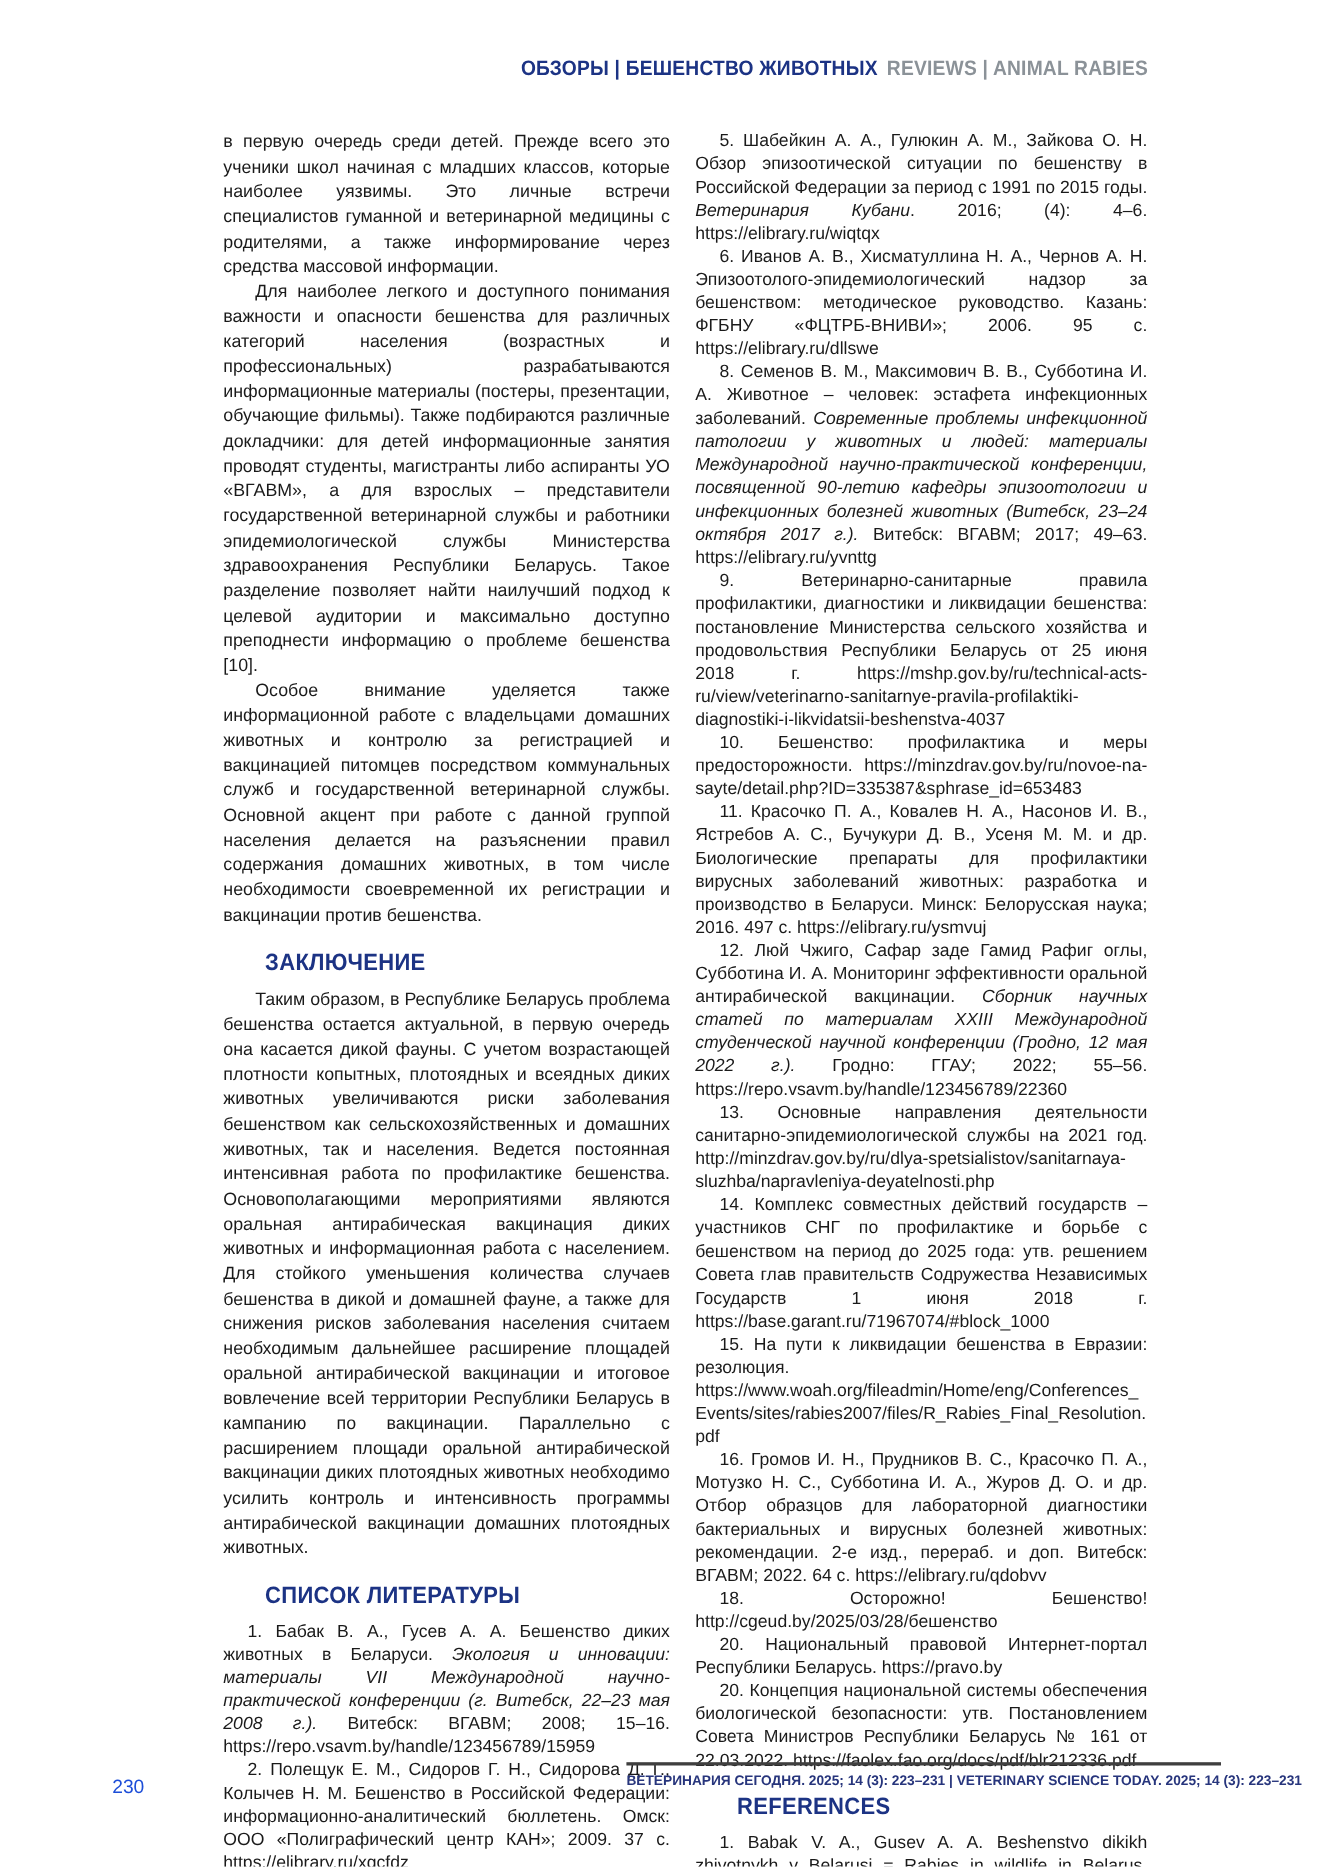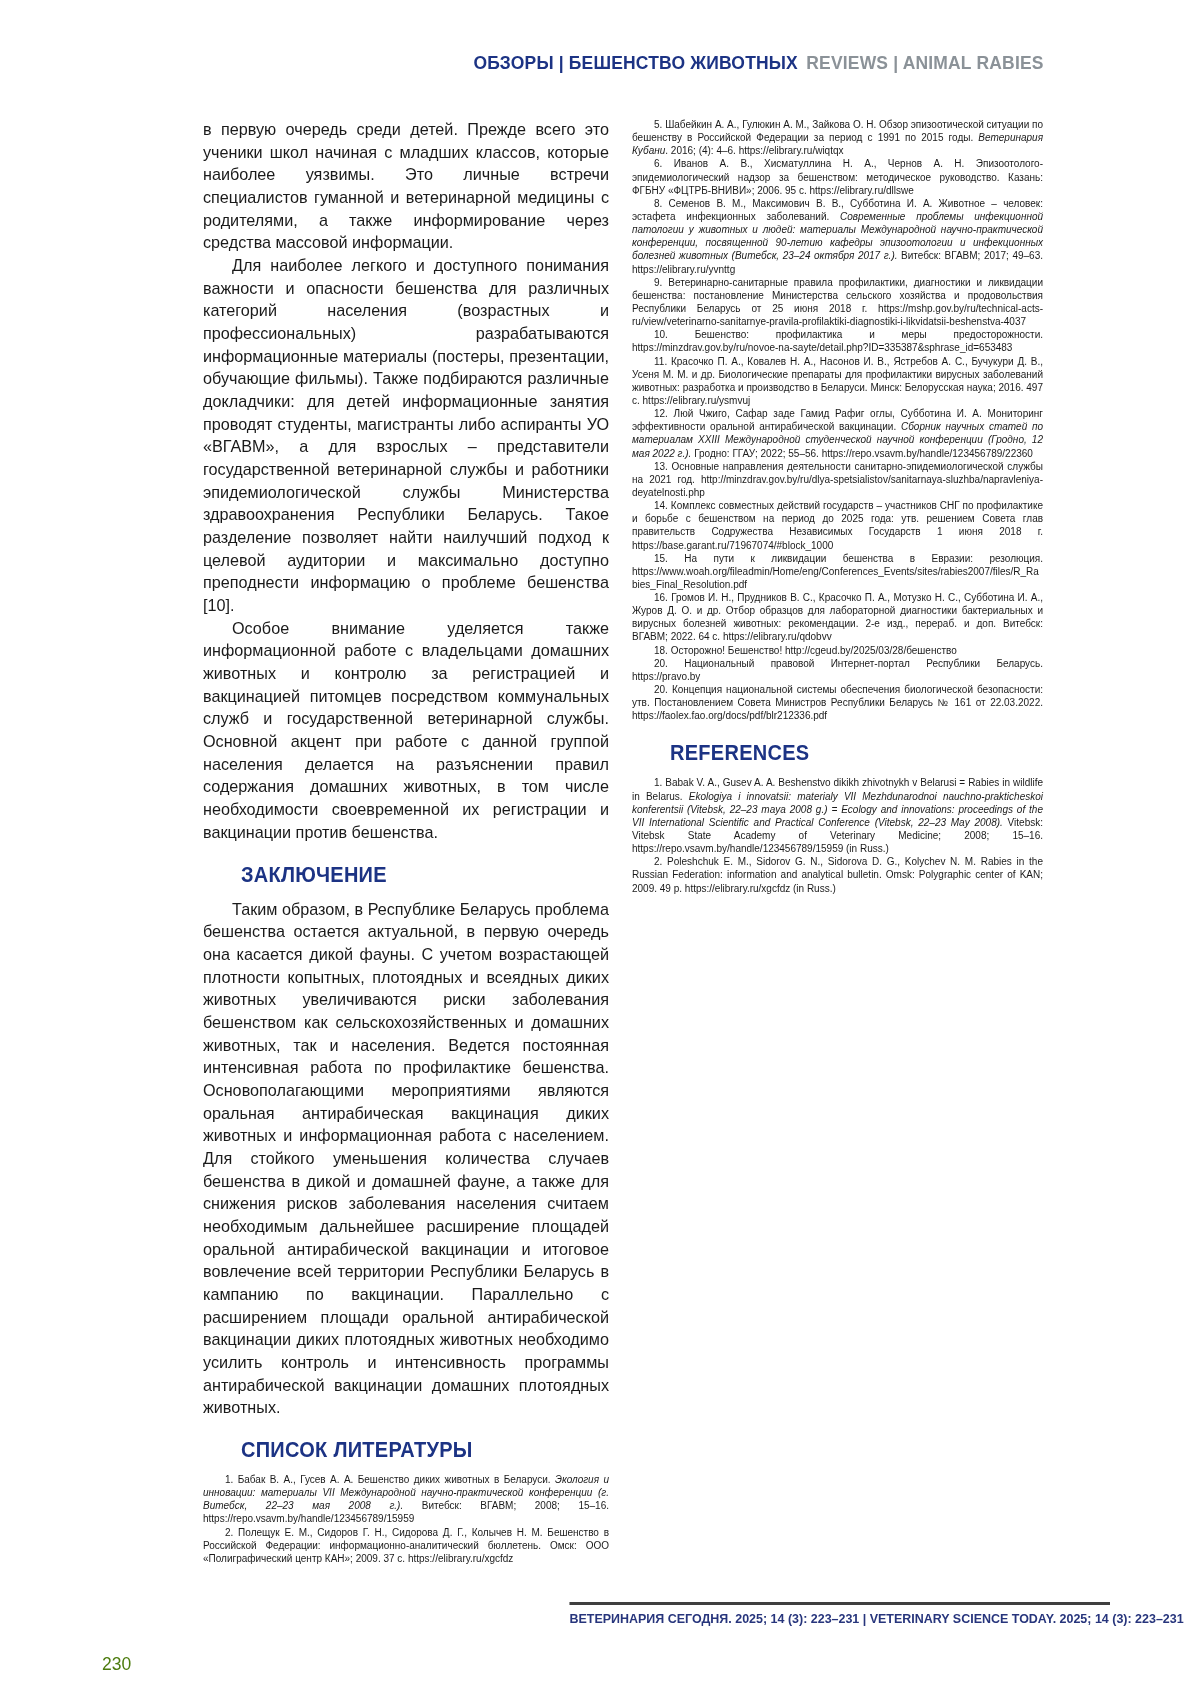--- a/index.html
+++ b/index.html
@@ -56,37 +56,37 @@
     font-size: 21.5px;
     color: #1c3384;
     letter-spacing: 0.3px;
     transform: scaleX(0.93);
     transform-origin: left center;
     white-space: nowrap;
   }
 
   p.ref {
     margin: 0;
-    font-size: 10px;
+    font-size: 16px;
     line-height: 1.315;
     text-align: justify;
     text-indent: 22px;
     overflow-wrap: break-word;
     hyphens: auto;
     -webkit-hyphens: auto;
   }
   p.ref i { font-style: italic; }
 
   
   .page-num {
     position: absolute;
     left: 80px;
-    top: 1654px;
+    top: 1614px;
     font-size: 17.5px;
-    color: #4d7c0f;
+    color: #1d4ed8;
   }
   .journal-cite {
     position: absolute;
     right: 112px;
     top: 1602px;
     width: 546px;
     border-top: 3px solid #3f3f3f;
     padding-top: 7px;
     text-align: center;
     font-weight: bold;

